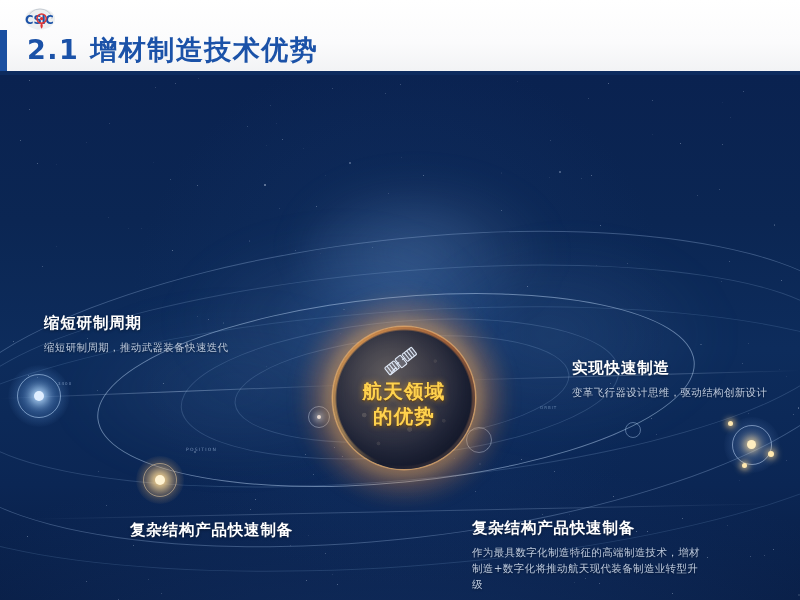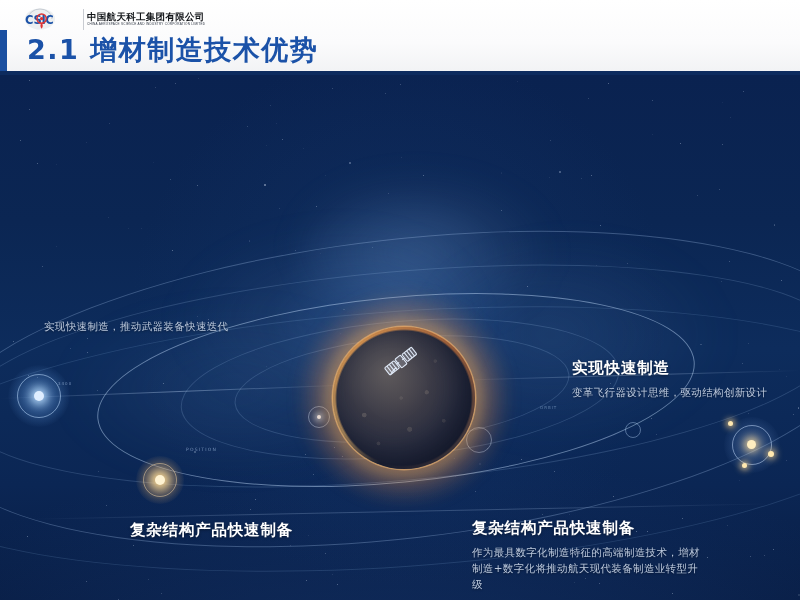--- a/index.html
+++ b/index.html
@@ -219,24 +219,20 @@
       <div id="logo-mark">
         <svg width="54" height="23" viewBox="0 0 54 23">
           <ellipse cx="16" cy="11" rx="15" ry="10.5" fill="#e9ecef" opacity=".85"></ellipse>
           <path d="M4 11 a12 10 0 0 1 24 0" fill="none" stroke="#c7ccd3" stroke-width="1"></path>
           <text x="1" y="16" font-family="DejaVu Sans, sans-serif" font-size="11.5" font-weight="bold" fill="#1b52a8" letter-spacing="-.4">C</text>
           <text x="9.5" y="16" font-family="DejaVu Sans, sans-serif" font-size="11.5" font-weight="bold" fill="#1b52a8" letter-spacing="-.4">SIC</text>
           <circle cx="17.6" cy="10.6" r="4.6" fill="none" stroke="#d33" stroke-width="1.5"></circle>
           <path d="M17.6 14.6 q-2.4 3.5 0 6.2 q2.4-2.7 0-6.2 z" fill="#d33"></path>
           <circle cx="17.6" cy="10.6" r="1.7" fill="#d33"></circle>
         </svg>
-      </div>
-      <div id="logo-text-block">
-        <div id="logo-cn">中国航天科工集团有限公司</div>
-        <div id="logo-en">CHINA AEROSPACE SCIENCE AND INDUSTRY CORPORATION LIMITED</div>
       </div>
     </div>
 
     <div id="slide-title">2.1 增材制造技术优势</div>
   </div>
   <div id="header-underline"></div>
 
   <div id="stage">
 
     <div class="nebula" id="neb1"></div>
@@ -473,25 +469,28 @@
               <line x1="36" y1="15.5" x2="36" y2="24.5"></line>
               <line x1="17" y1="20" x2="20" y2="20"></line>
               <line x1="24" y1="20" x2="27" y2="20"></line>
             </g>
             <path d="M16 28 l-5 6 M13.5 31.5 a5 5 0 0 1 4.5 -4.5" fill="none"></path>
           </g>
         </svg>
       </div>
 
       <div id="planet-title">
+        <div>航天领域</div>
+        <div>的优势</div>
       </div>
     </div>
 
     <div class="callout" id="callout-1">
-      <div class="c-desc">实现快速制造，推动武器装备快速迭代</div>
+      <div class="c-title">缩短研制周期</div>
+      <div class="c-desc">缩短研制周期，推动武器装备快速迭代</div>
     </div>
 
     <div class="callout" id="callout-2">
       <div class="c-title">实现快速制造</div>
       <div class="c-desc">变革飞行器设计思维，驱动结构创新设计</div>
     </div>
 
     <div class="callout" id="callout-3">
       <div class="c-title">复杂结构产品快速制备</div>
     </div>

